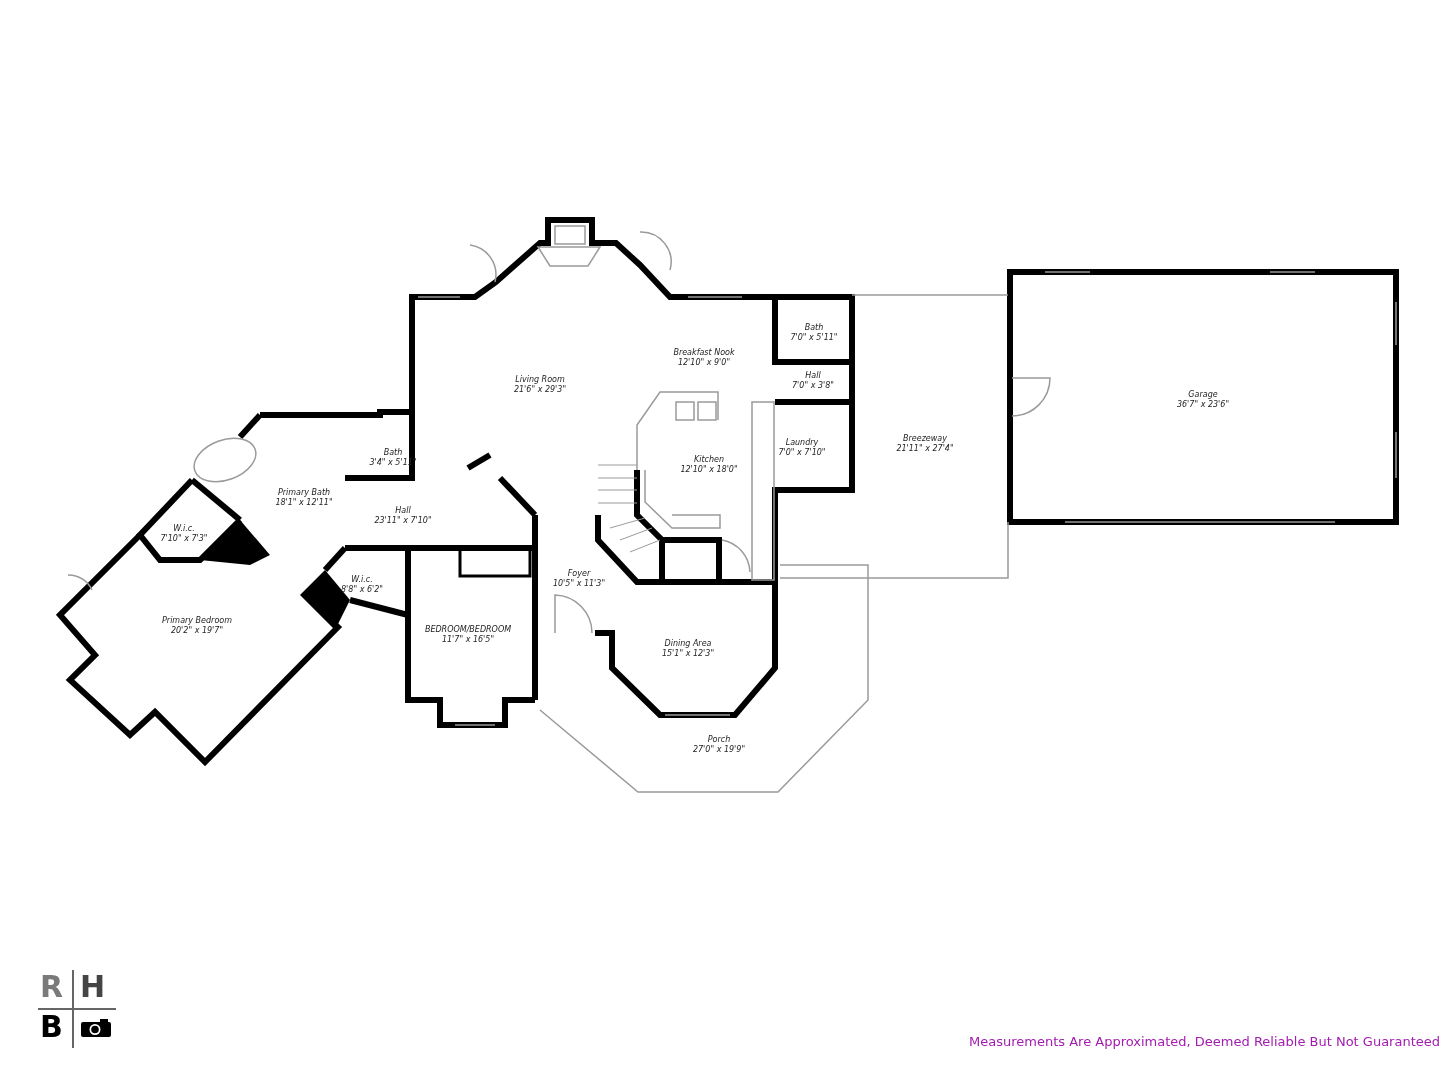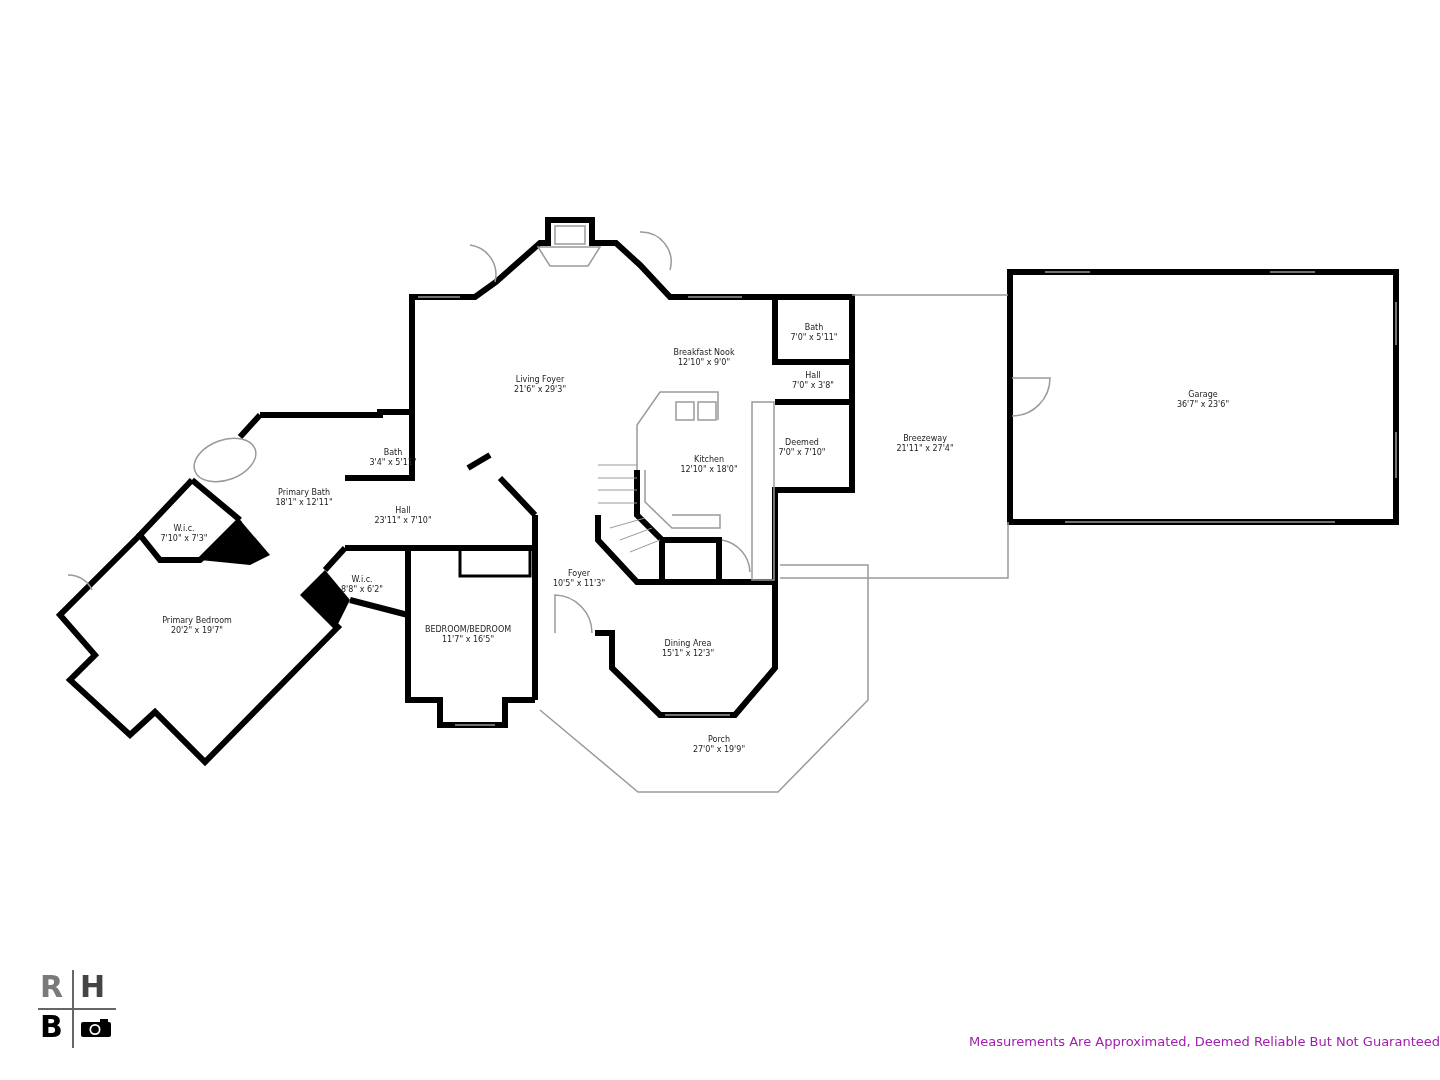--- a/index.html
+++ b/index.html
@@ -1,18 +1,18 @@
 <!DOCTYPE html>
 <html><head>
 <meta charset="utf-8">
 <style>
   html, body { margin: 0; padding: 0; background: #ffffff; }
   body { width: 1440px; height: 1080px; position: relative; overflow: hidden; font-family: "DejaVu Sans", sans-serif; }
   #plan { position: absolute; left: 0; top: 0; width: 1440px; height: 1080px; }
-  .room-label { position: absolute; transform: translate(-50%, -50%); text-align: center; color: #222; font-size: 8px; line-height: 10px; white-space: nowrap; }
+  .room-label { position: absolute; transform: translate(-50%, -50%); text-align: center; color: #222; font-size: 8px; line-height: 10px; white-space: nowrap; font-style: italic; }
   .room-label span { display: block; }
   .disclaimer { position: absolute; left: 0; width: 1440px; top: 1034px; text-align: right; font-size: 13px; color: #a21caf; }
   .logo { position: absolute; left: 36px; top: 968px; width: 80px; height: 80px; }
   .logo .ltr { position: absolute; font-weight: bold; font-size: 30px; line-height: 30px; font-family: "DejaVu Sans", sans-serif; }
   .logo .vline { position: absolute; left: 36px; top: 2px; width: 2px; height: 78px; background: #666; }
   .logo .hline { position: absolute; left: 2px; top: 40px; width: 78px; height: 2px; background: #666; }
 </style>
 </head>
 <body>
 
@@ -95,41 +95,41 @@
     <line x1="598" y1="478" x2="637" y2="478"></line>
     <line x1="598" y1="490" x2="637" y2="490"></line>
     <line x1="598" y1="503" x2="637" y2="503"></line>
     <line x1="610" y1="528" x2="645" y2="518"></line>
     <line x1="620" y1="540" x2="652" y2="528"></line>
     <line x1="630" y1="552" x2="660" y2="540"></line>
   </g>
 </svg>
 
 <div class="room-label" style="left:540px;top:385px;">
-  <span>Living Foyer</span>
+  <span>Living Room</span>
   <span>21'6" x 29'3"</span>
 </div>
 <div class="room-label" style="left:704px;top:346px;margin-top:12px;">
   <span>Breakfast Nook</span>
   <span>12'10" x 9'0"</span>
 </div>
 <div class="room-label" style="left:814px;top:333px;">
   <span>Bath</span>
   <span>7'0" x 5'11"</span>
 </div>
 <div class="room-label" style="left:813px;top:381px;">
   <span>Hall</span>
   <span>7'0" x 3'8"</span>
 </div>
 <div class="room-label" style="left:709px;top:465px;">
   <span>Kitchen</span>
   <span>12'10" x 18'0"</span>
 </div>
 <div class="room-label" style="left:802px;top:448px;">
-  <span>Deemed</span>
+  <span>Laundry</span>
   <span>7'0" x 7'10"</span>
 </div>
 <div class="room-label" style="left:925px;top:444px;">
   <span>Breezeway</span>
   <span>21'11" x 27'4"</span>
 </div>
 <div class="room-label" style="left:1203px;top:400px;text-align:center;">
   <span>Garage</span>
   <span>36'7" x 23'6"</span>
 </div>

